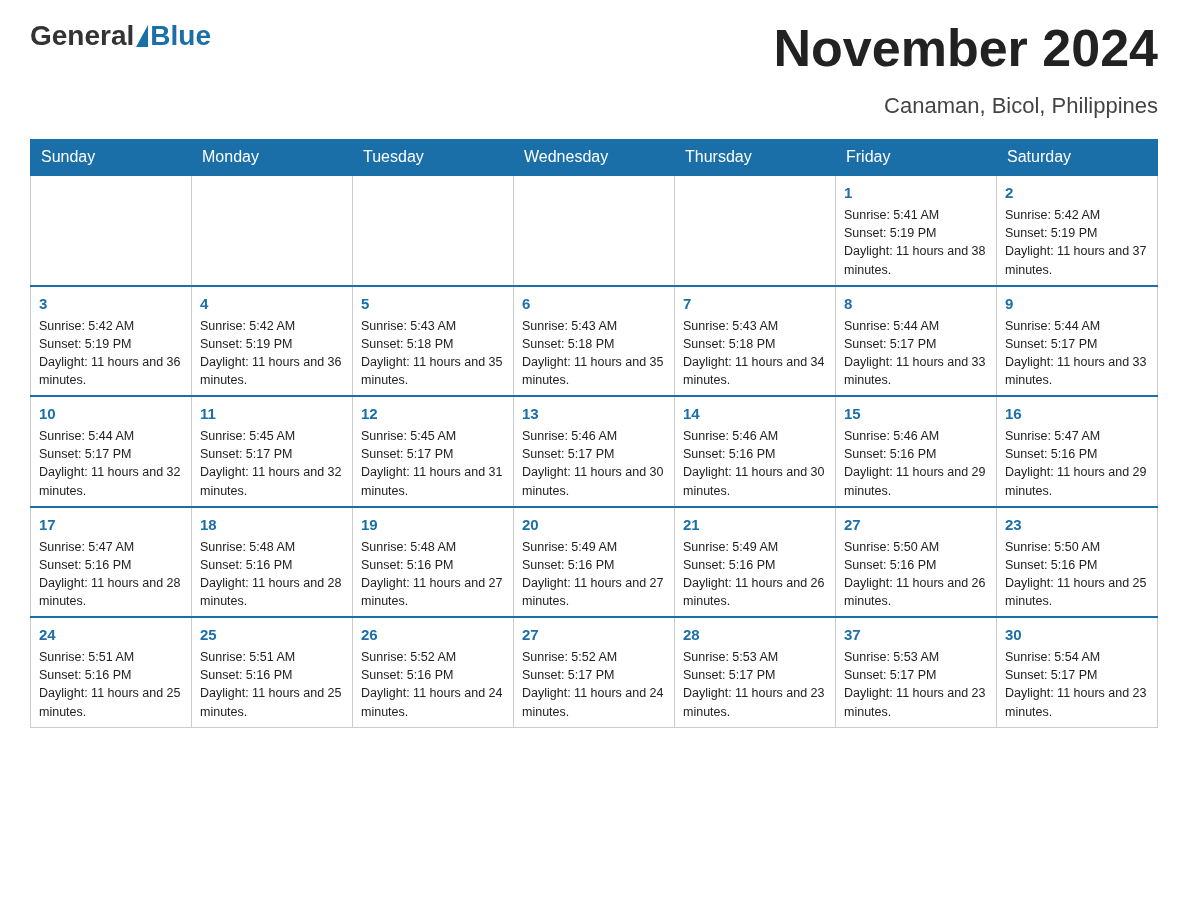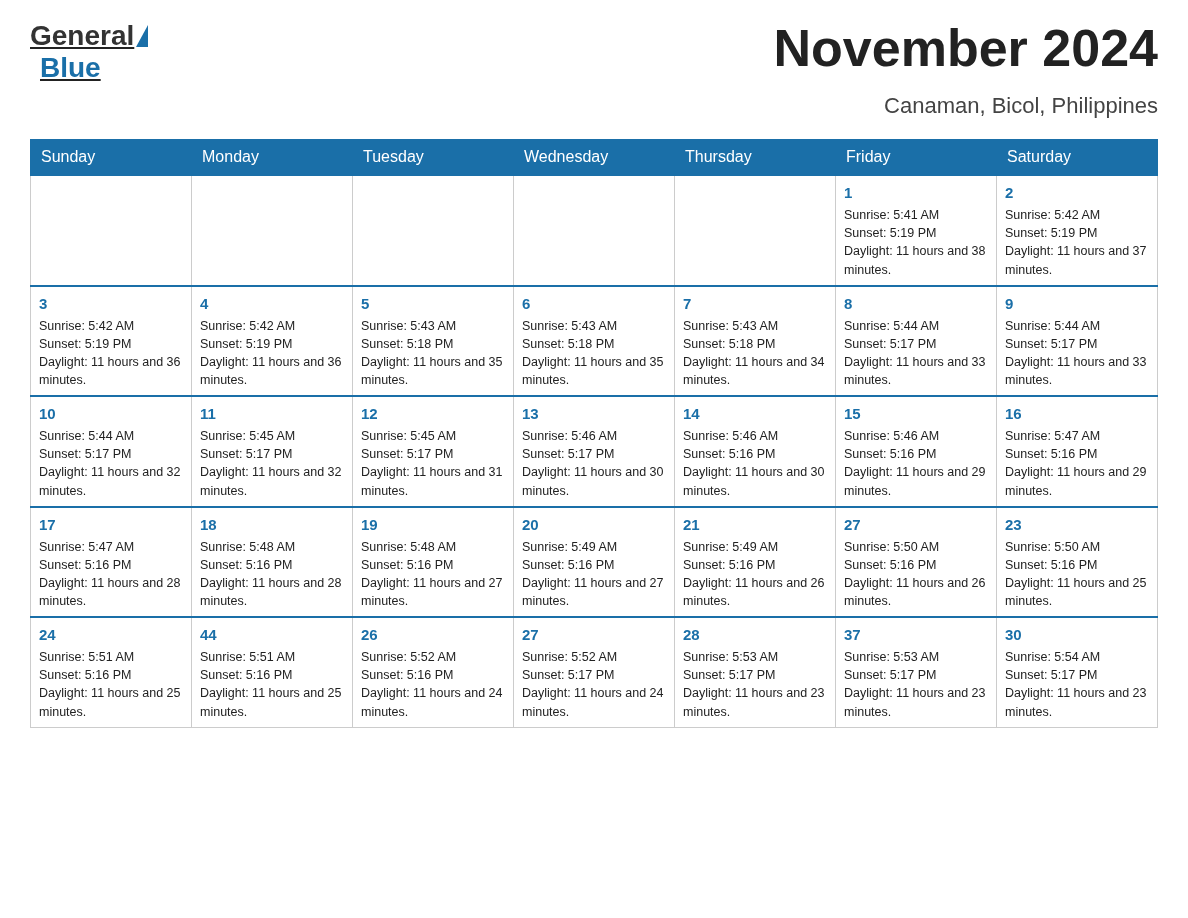--- a/index.html
+++ b/index.html
@@ -12,23 +12,22 @@
       min-height: 918px;
     }
     .header-area {
       display: flex;
       justify-content: space-between;
       align-items: flex-start;
       margin-bottom: 20px;
     }
     .logo-area {
       display: flex;
-      flex-direction: column;
+      flex-direction: row;
       align-items: flex-start;
-      text-decoration: underline;
     }
     .logo-text {
       display: flex;
       align-items: center;
       gap: 0;
     }
     .logo-general {
       font-size: 28px;
       font-weight: bold;
       color: #333;
@@ -41,21 +40,21 @@
       border-bottom: 22px solid #1a6fa8;
       display: inline-block;
       margin-left: 2px;
       margin-bottom: 0;
       vertical-align: bottom;
     }
     .logo-blue {
       font-size: 28px;
       font-weight: bold;
       color: #1a6fa8;
-      margin-left: 10px;
+      margin-left: 2px;
     }
     .title-area {
       text-align: right;
     }
     .month-title {
       font-size: 52px;
       font-weight: bold;
       color: #222;
       line-height: 1.1;
       text-align: center;
@@ -247,21 +246,21 @@
           <span class="day-number">23</span>
           <div class="day-info">Sunrise: 5:50 AM<br>Sunset: 5:16 PM<br>Daylight: 11 hours and 25 minutes.</div>
         </td>
       </tr>
       <tr>
         <td>
           <span class="day-number">24</span>
           <div class="day-info">Sunrise: 5:51 AM<br>Sunset: 5:16 PM<br>Daylight: 11 hours and 25 minutes.</div>
         </td>
         <td>
-          <span class="day-number">44</span>
+          <span class="day-number">25</span>
           <div class="day-info">Sunrise: 5:51 AM<br>Sunset: 5:16 PM<br>Daylight: 11 hours and 25 minutes.</div>
         </td>
         <td>
           <span class="day-number">26</span>
           <div class="day-info">Sunrise: 5:52 AM<br>Sunset: 5:16 PM<br>Daylight: 11 hours and 24 minutes.</div>
         </td>
         <td>
           <span class="day-number">27</span>
           <div class="day-info">Sunrise: 5:52 AM<br>Sunset: 5:17 PM<br>Daylight: 11 hours and 24 minutes.</div>
         </td>

